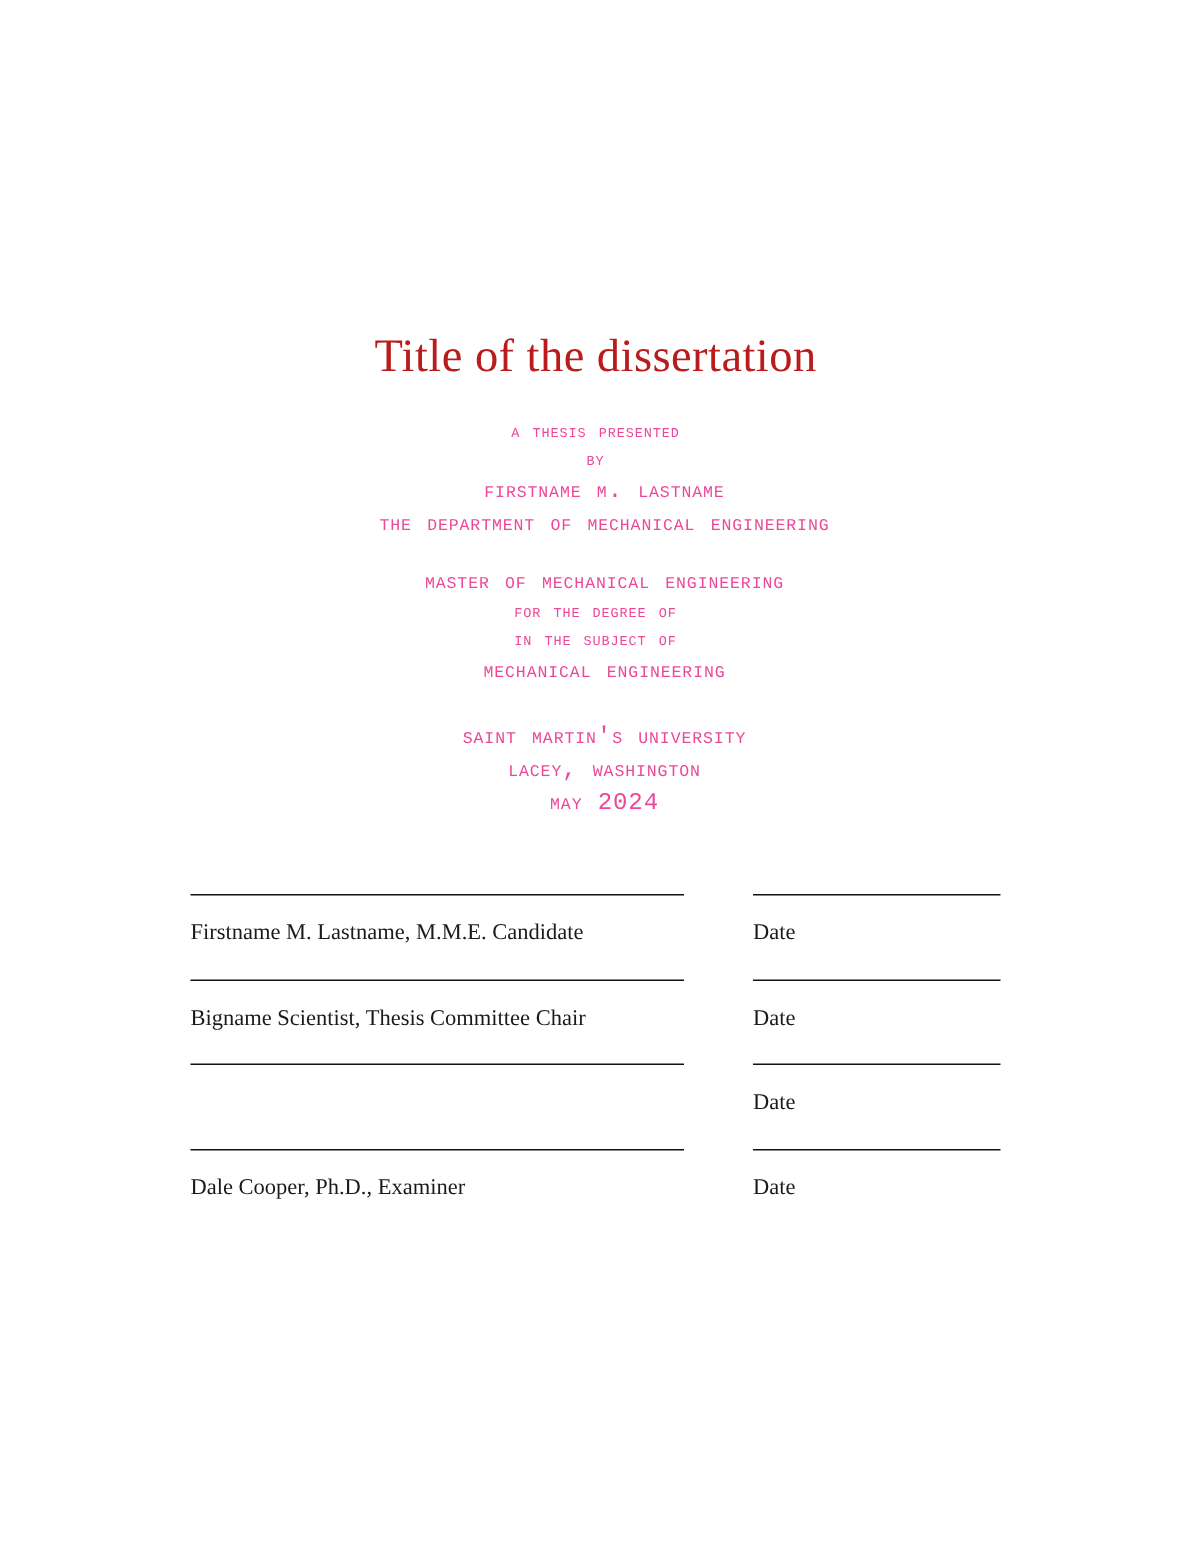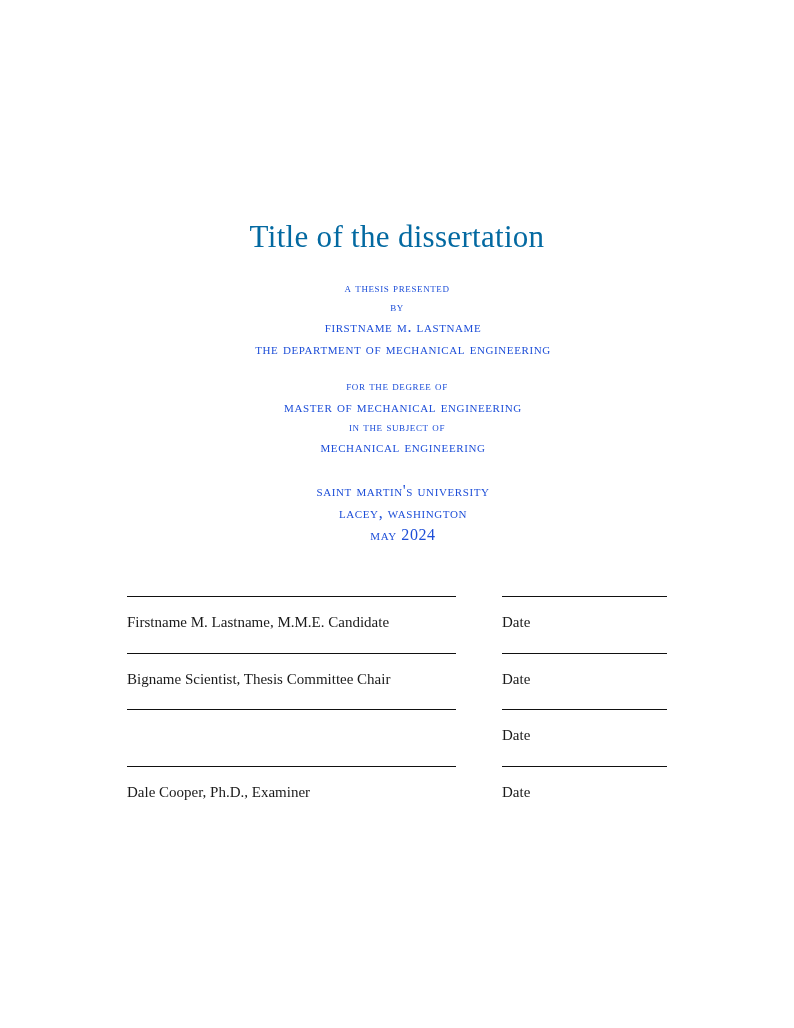--- a/index.html
+++ b/index.html
@@ -28,32 +28,32 @@
   .title {
     position: absolute;
     top: 198px;
     left: 0;
     width: 794px;
     text-align: center;
     font-family: "Liberation Serif", serif;
     font-size: 31px;
     font-weight: normal;
     letter-spacing: 0.3px;
-    color: #0369a1;
+    color: #b91c1c;
   }
 
   
   .frontmatter {
     position: absolute;
     top: 282px;
     left: 0;
     width: 794px;
     text-align: center;
-    color: #1d4ed8;
-    font-family: Liberation Serif, serif;
+    color: #ec4899;
+    font-family: Liberation Mono, monospace;
   }
 
   .fm-line {
     font-variant: small-caps;
     text-transform: lowercase;
     letter-spacing: 0.6px;
     line-height: 1.0;
   }
 
   .fm-sm {
@@ -121,22 +121,22 @@
   <h1 class="title">Title of the dissertation</h1>
 
   <div class="frontmatter">
     <div class="fm-line fm-sm">A thesis presented</div>
     <div class="fm-line fm-sm">by</div>
     <div class="fm-line fm-md">Firstname M. Lastname</div>
     <div class="fm-line fm-md">The Department of Mechanical Engineering</div>
 
     <div class="fm-gap"></div>
 
+    <div class="fm-line fm-md">Master of Mechanical Engineering</div>
     <div class="fm-line fm-sm">for the degree of</div>
-    <div class="fm-line fm-md">Master of Mechanical Engineering</div>
     <div class="fm-line fm-sm">in the subject of</div>
     <div class="fm-line fm-md">Mechanical Engineering</div>
 
     <div class="fm-gap-lg"></div>
 
     <div class="fm-line fm-md">Saint Martin's University</div>
     <div class="fm-line fm-md">Lacey, Washington</div>
     <div class="fm-line fm-md">May 2024</div>
   </div>
 

